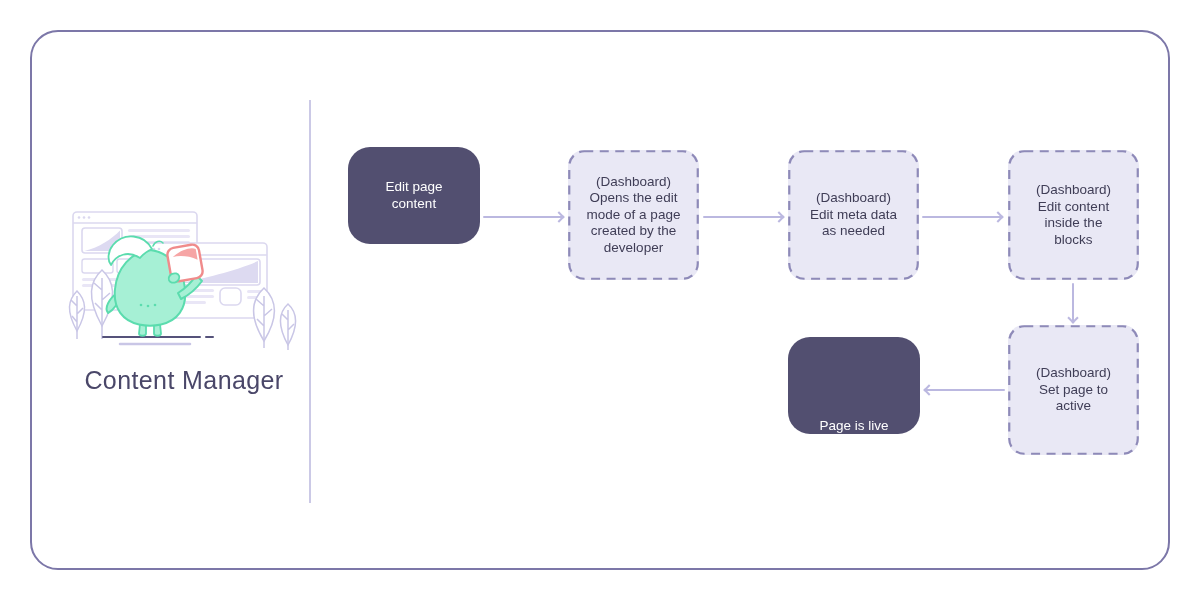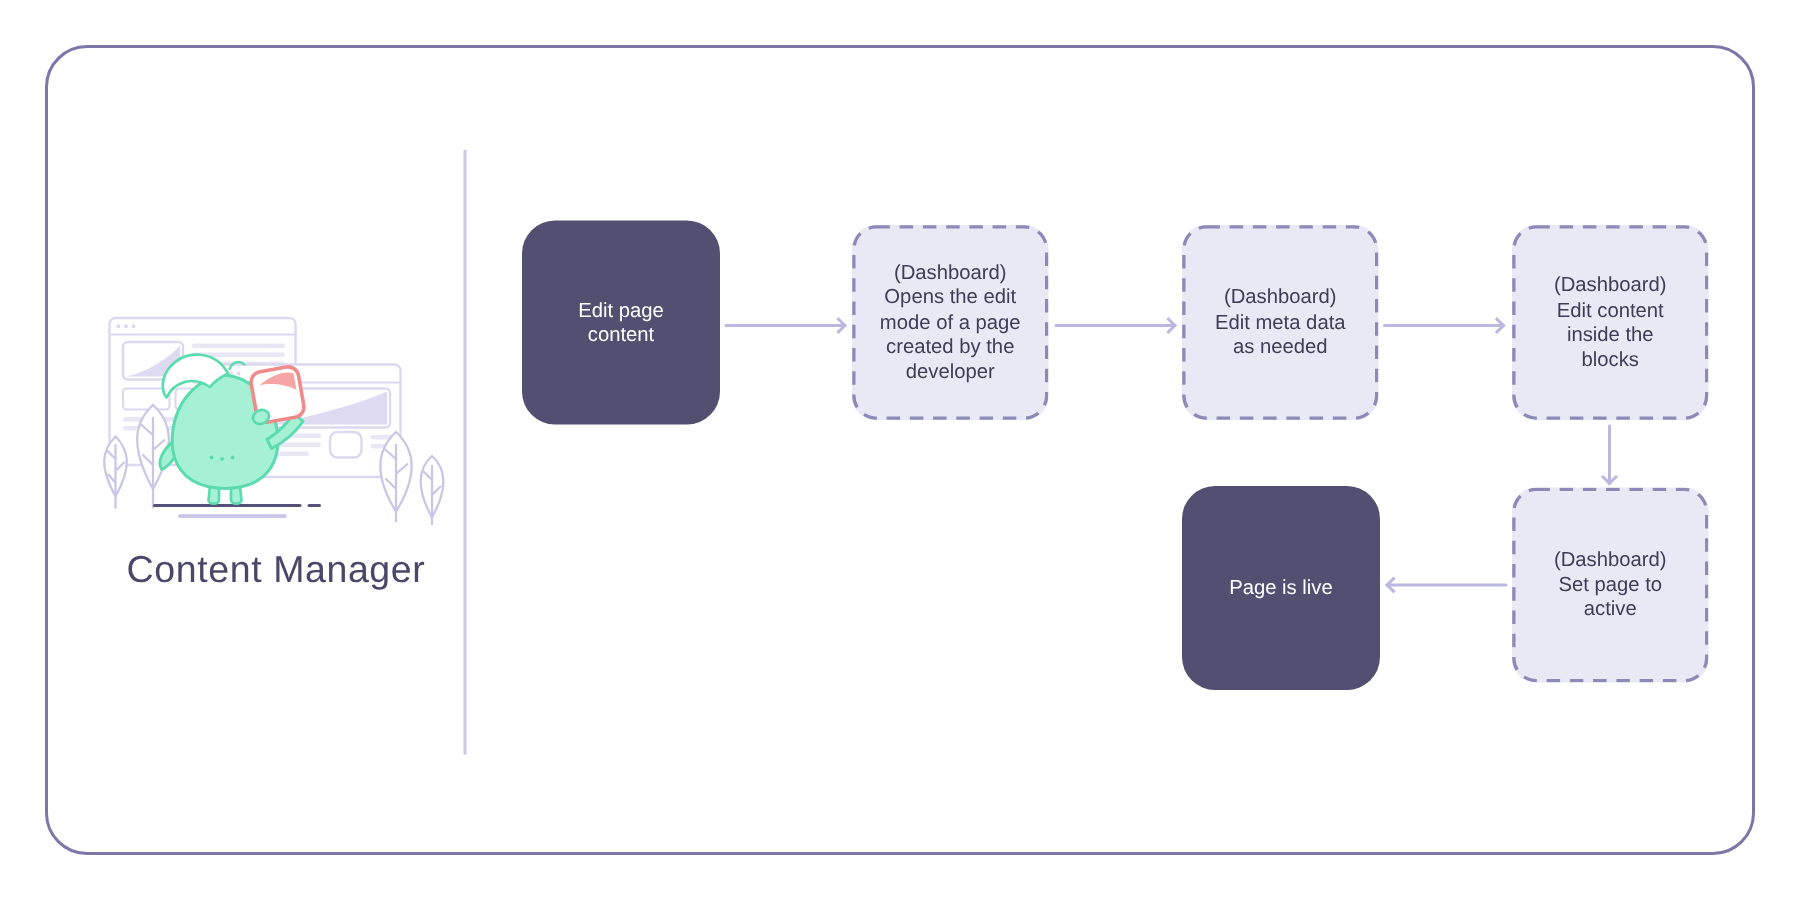--- a/index.html
+++ b/index.html
@@ -15,21 +15,21 @@
 
   .illustration { position: absolute; left: 48px; top: 198px; width: 256px; height: 155px; }
 
   .panel-title { position: absolute; left: 30px; top: 366px; width: 308px;
     text-align: center; font-size: 25px; letter-spacing: 0.4px;
     color: #4A4769; font-weight: 500; }
 
   .node { position: absolute; display: flex; align-items: center; justify-content: center;
     text-align: center; white-space: pre-line; font-size: 13.5px; line-height: 16.5px; }
   .node-solid { background: #524F70; color: #FFFFFF; border-radius: 22px;
-    width: 132px; height: 136px; padding: 0 10px; }
+    width: 132px; height: 97px; padding: 0 10px; }
   .node-dashed { background: #E9E8F5; color: #3F3D56; border-radius: 16px;
     width: 131px; height: 130px; padding: 0 10px; }
   .node-dashed svg.dash { position: absolute; left: 0; top: 0; pointer-events: none; }
   .node-label { position: relative; }
 
   .arrow-right, .arrow-left { position: absolute; height: 12px; display: flex; align-items: center; }
   .arrow-down { position: absolute; width: 12px; display: flex; flex-direction: column; align-items: center; }
   .shaft-h { height: 2px; background: #BBB8E0; flex: 1; border-radius: 1px; }
   .shaft-v { width: 2px; background: #BBB8E0; flex: 1; border-radius: 1px; }
   .head { width: 8px; height: 8px; border-top: 2px solid #BBB8E0; border-right: 2px solid #BBB8E0; }
@@ -197,18 +197,18 @@
       <div class="node-label">(Dashboard)
 Set page to
 active</div>
     </div>
 
     <div class="arrow-left" style="left:925px; top:384px; width:80px;">
       <div class="head"></div>
       <div class="shaft-h"></div>
     </div>
 
-    <div class="node node-solid" style="left:788px; top:324px;">
+    <div class="node node-solid" style="left:788px; top:337px;align-items:flex-end;">
       <div class="node-label">Page is live</div>
     </div>
 
   </main>
 </div>
 
 </body></html>

